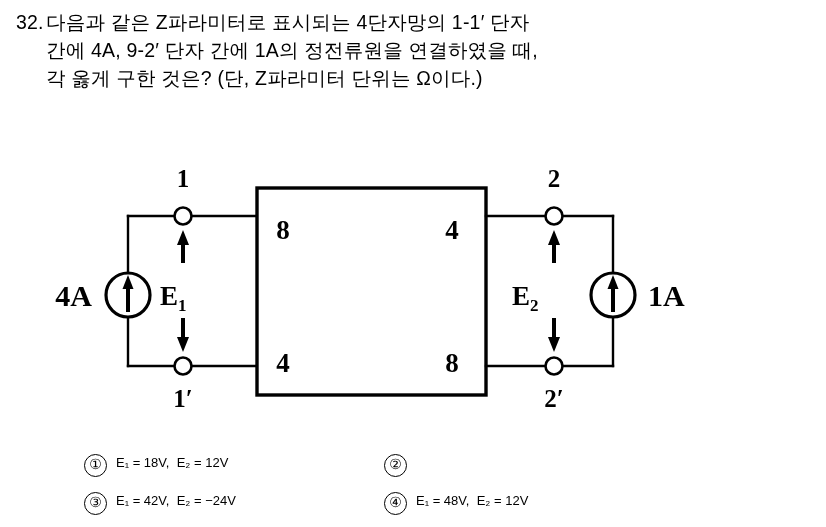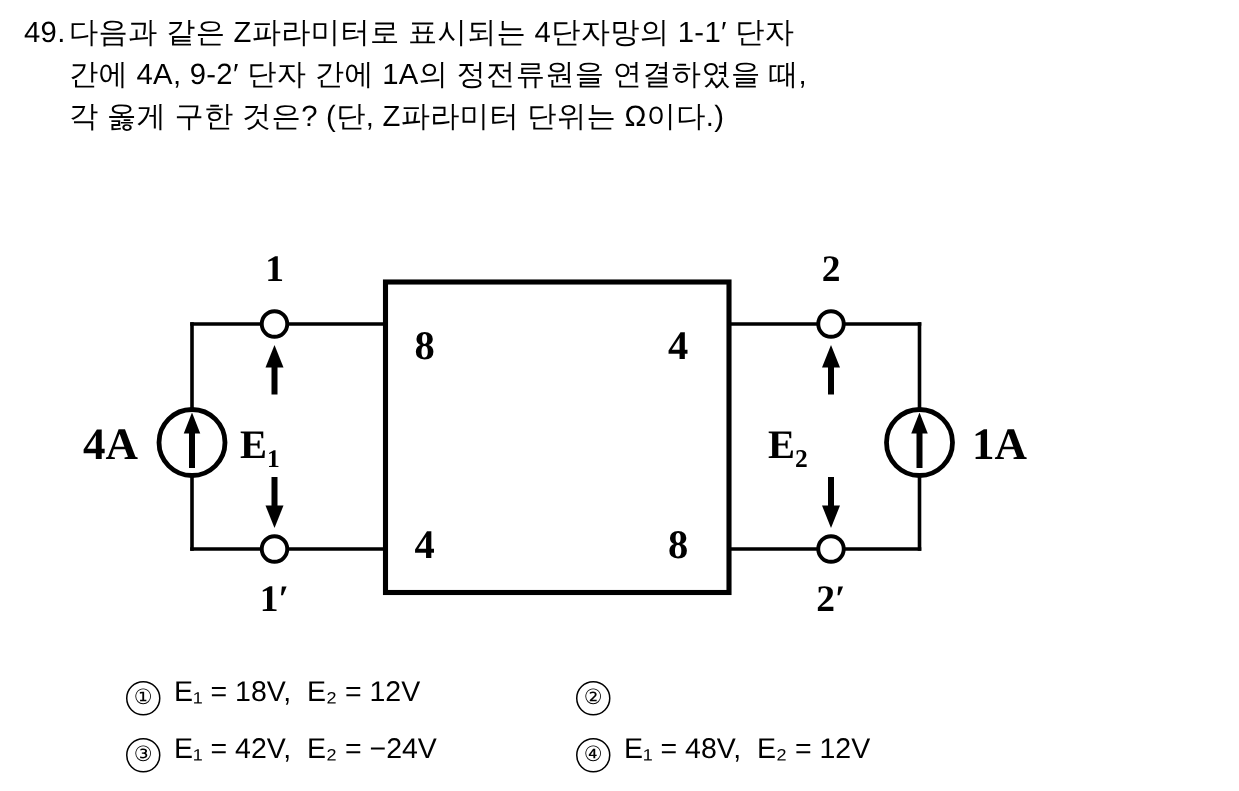--- a/index.html
+++ b/index.html
@@ -101,28 +101,28 @@
     border: 1.4px solid #000;
     border-radius: 50%;
     text-align: center;
     line-height: 19px;
     font-size: 14px;
     margin-right: 9px;
     flex: 0 0 21px;
     position: relative;
     top: 2px;
   }
-  .ans-text { font-size: 19px; }
+  .ans-text { font-size: 13px; }
 </style>
 </head>
 <body>
 
 <div id="question-block">
   <div class="q-row">
-    <span class="q-num">49.</span>
+    <span class="q-num">32.</span>
     <span class="q-text">다음과 같은 Z파라미터로 표시되는 4단자망의 1-1′ 단자</span>
   </div>
   <div class="q-row">
     <span class="q-indent"></span>
     <span class="q-text">간에 4A, 9-2′ 단자 간에 1A의 정전류원을 연결하였을 때,</span>
   </div>
   <div class="q-row">
     <span class="q-indent"></span>
     <span class="q-text">각 옳게 구한 것은? (단, Z파라미터 단위는 Ω이다.)</span>
   </div>

